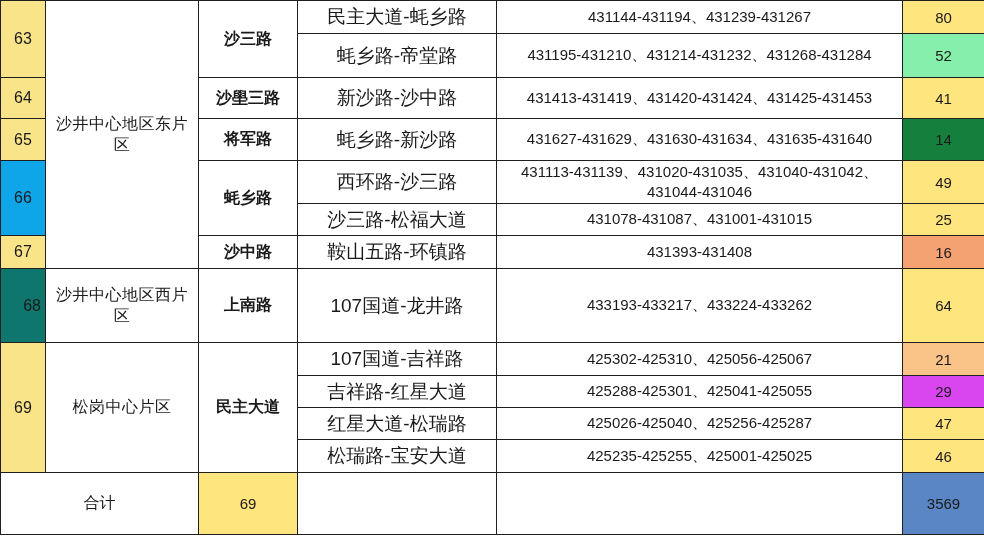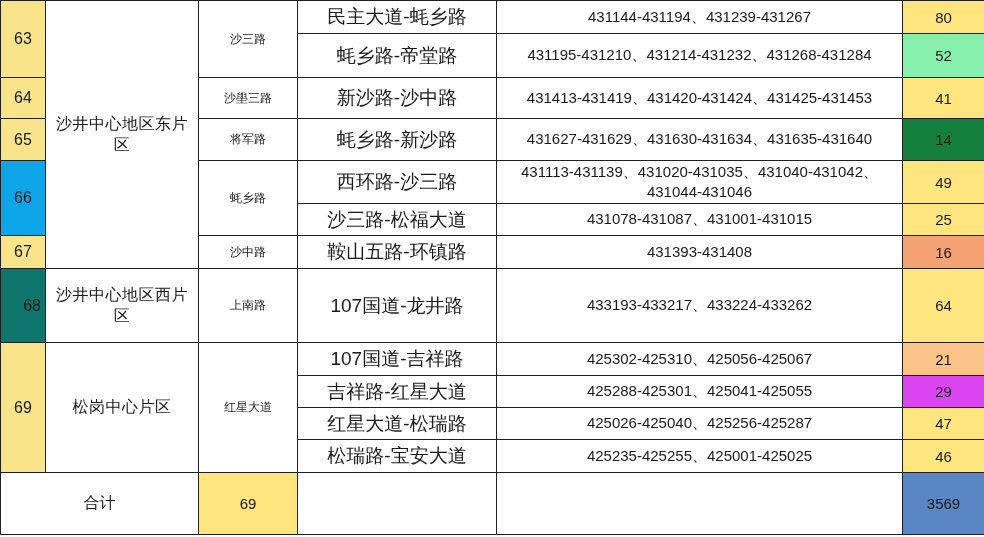--- a/index.html
+++ b/index.html
@@ -23,21 +23,21 @@
     text-align: center;
     vertical-align: middle;
     color: #1a1a1a;
     padding: 0 4px;
     box-sizing: border-box;
     overflow: hidden;
     background: #ffffff;
   }
   td.c-num    { font-size: 16px; }
   td.c-district { font-size: 16px; letter-spacing: 0.5px; }
-  td.c-road   { font-size: 12px; }
+  td.c-road   { font-size: 16px; font-weight: bold; }
   td.c-section{ font-size: 19px; }
   td.c-ranges { font-size: 15px; line-height: 1.35; }
   td.c-count  { font-size: 15px; }
   td.c-total-label { font-size: 16px; }
   tr.r1  { height: 33px; }
   tr.r2  { height: 44px; }
   tr.r3  { height: 41px; }
   tr.r4  { height: 42px; }
   tr.r5  { height: 43px; }
   tr.r6  { height: 32px; }
@@ -112,21 +112,21 @@
       <td class="c-num" style="background-color: #0f766e; text-align: right;">68</td>
       <td class="c-district">沙井中心地区西片区</td>
       <td class="c-road">上南路</td>
       <td class="c-section">107国道-龙井路</td>
       <td class="c-ranges">433193-433217、433224-433262</td>
       <td class="c-count" style="background-color: rgb(255, 229, 126);">64</td>
     </tr>
     <tr class="r9">
       <td class="c-num" rowspan="4" style="background-color: rgb(250, 228, 138);">69</td>
       <td class="c-district" rowspan="4">松岗中心片区</td>
-      <td class="c-road" rowspan="4">红星大道</td>
+      <td class="c-road" rowspan="4">民主大道</td>
       <td class="c-section">107国道-吉祥路</td>
       <td class="c-ranges">425302-425310、425056-425067</td>
       <td class="c-count" style="background-color: rgb(250, 196, 136);">21</td>
     </tr>
     <tr class="r10">
       <td class="c-section">吉祥路-红星大道</td>
       <td class="c-ranges">425288-425301、425041-425055</td>
       <td class="c-count" style="background-color: #d946ef; margin-left: 20px;">29</td>
     </tr>
     <tr class="r11">

